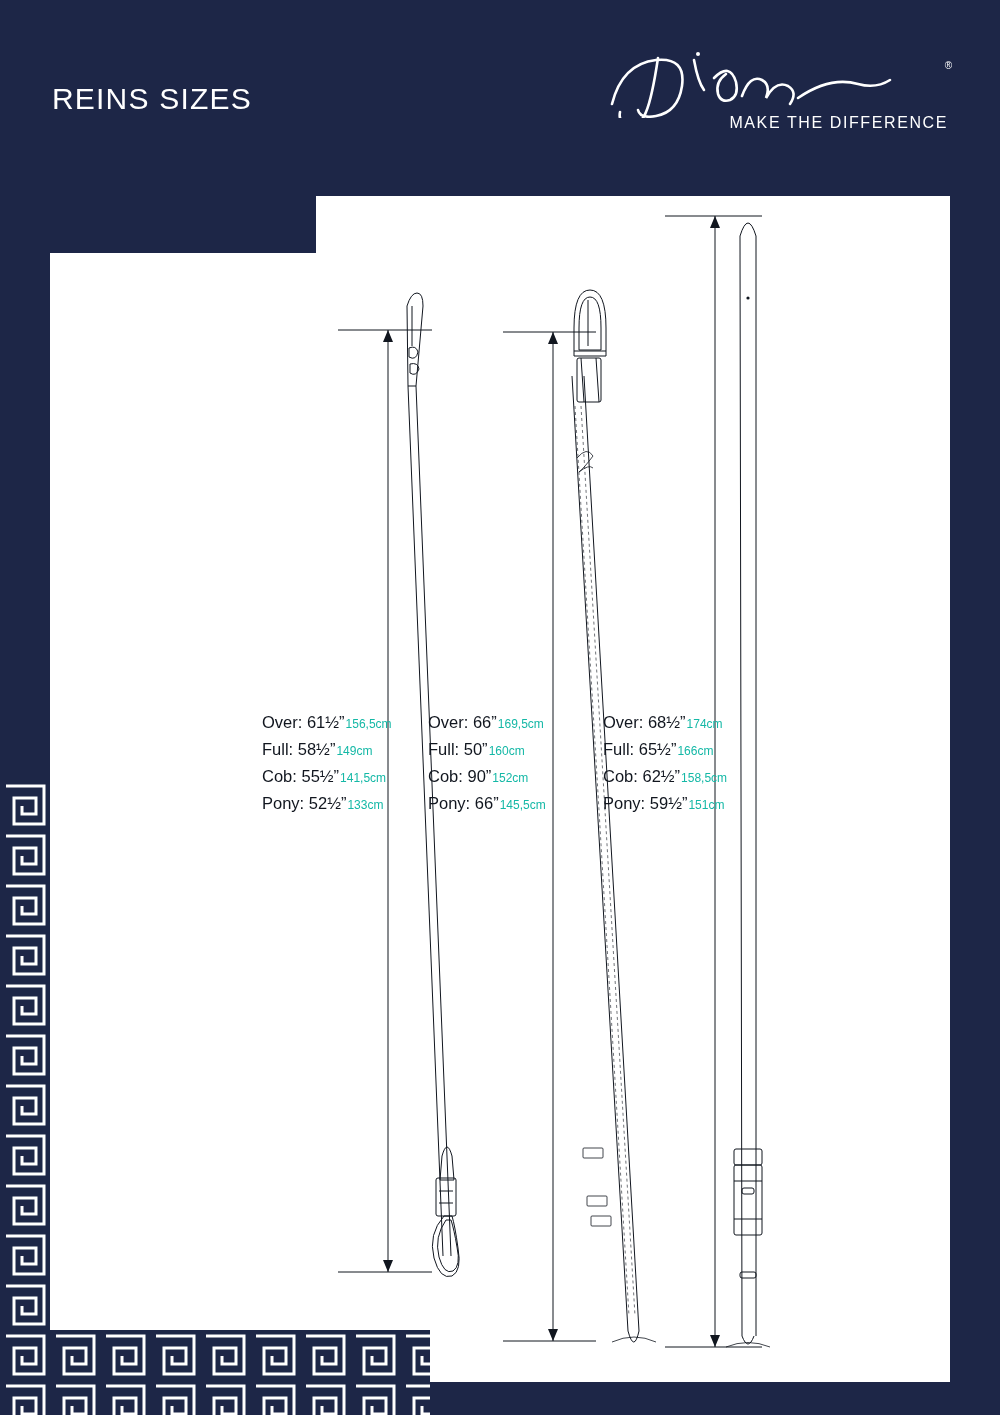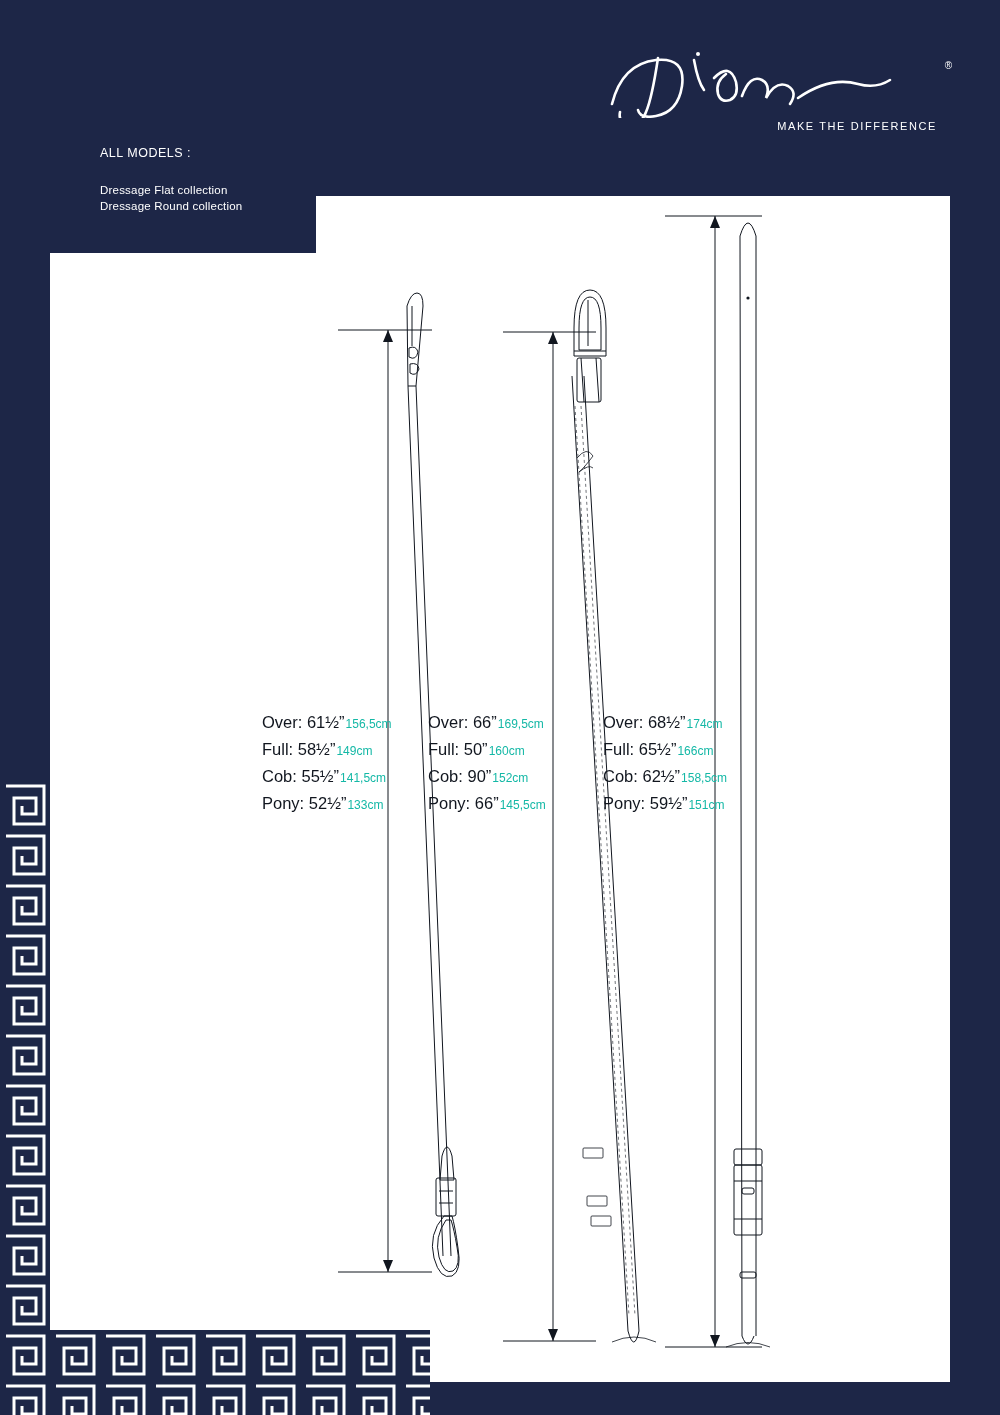--- a/index.html
+++ b/index.html
@@ -61,22 +61,22 @@
   
   .logo {
     position:absolute;
     right:48px; top:48px;
     width:350px; height:80px;
     color:#ffffff;
   }
   .logo svg { display:block; }
   .logo .tagline {
     position:absolute;
-    right:15px; bottom:-4px;
-    font-size:11px;
+    right:4px; bottom:-4px;
+    font-size:16px;
     letter-spacing:1.6px;
     color:#ffffff;
   }
   .logo .reg {
     position:absolute;
     right:0px; top:12px;
     font-size:10px;
   }
 
   
@@ -208,26 +208,22 @@
           <path d="M692 1140 q6 16 12 0"></path>
           <path d="M676 1151 q22 -9 44 0" stroke-width="0.8"></path>
         </g>
       </svg>
     </div>
 
   </div>
 
   <div class="navy-notch" style="left:0px; top:0px; width:316px; height:253px; position:absolute;"></div>
 
-
-  <div class="models-block">
-    <div class="all-models">ALL MODELS :</div>
-    <div class="coll">Dressage Flat collection</div>
-    <div class="coll">Dressage Round collection</div>
-  </div>
+  <h1 class="title">REINS SIZES</h1>
+
 
   <div class="logo">
     <svg width="350" height="70" viewBox="0 0 350 70" xmlns="http://www.w3.org/2000/svg">
       <g fill="none" stroke="#ffffff" stroke-width="2.6" stroke-linecap="round">
         <path d="M10 56 q10 -40 44 -44 q30 -3 26 26 q-4 26 -26 30 q-16 3 -18 -6"></path>
         <path d="M56 10 q-6 40 -12 54 q-5 14 -18 12 q-10 -2 -8 -12"></path>
         <path d="M92 12 q4 22 10 30"></path>
         <path d="M112 30 q16 -16 22 4 q3 14 -6 18 q-9 3 -12 -6 q-3 -12 8 -20"></path>
         <path d="M140 48 q8 -22 20 -16 q9 5 4 18 q10 -18 22 -12 q10 6 2 18"></path>
         <path d="M196 50 q32 -22 60 -14 q18 5 32 -4"></path>

